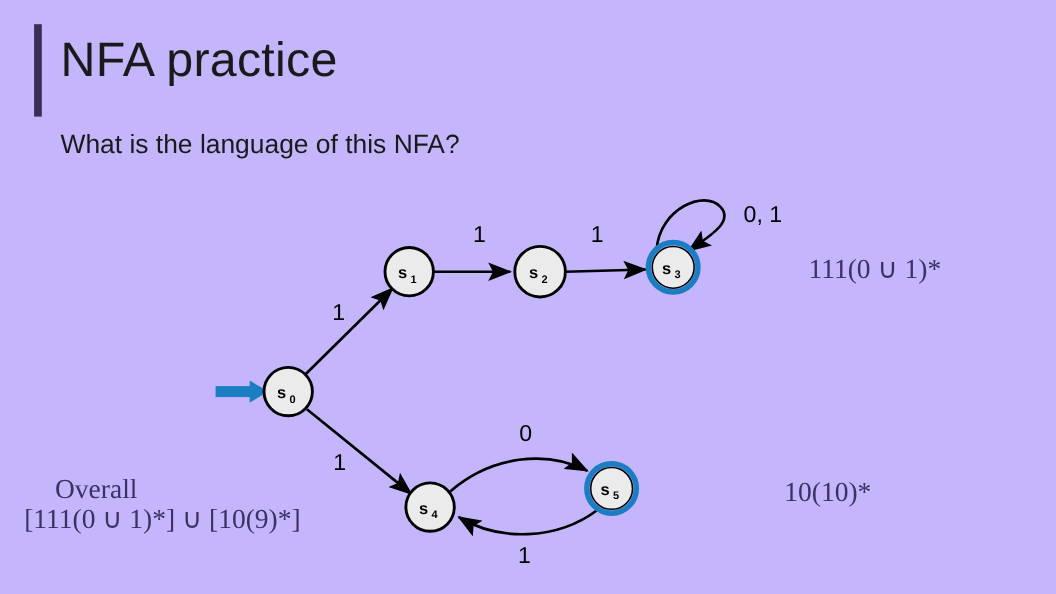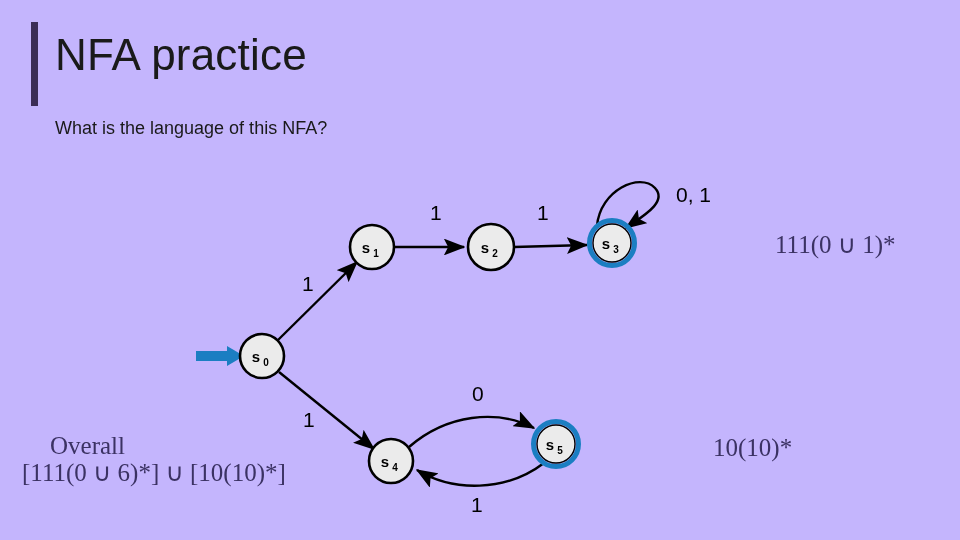--- a/index.html
+++ b/index.html
@@ -31,21 +31,21 @@
     font-size: 44px;
     font-weight: 400;
     color: #1a1a1a;
     letter-spacing: 0.2px;
     white-space: nowrap;
   }
   #subtitle {
     position: absolute;
     left: 55px;
     top: 118px;
-    font-size: 18px;
+    font-size: 24px;
     font-weight: 400;
     color: #1a1a1a;
     white-space: nowrap;
   }
   
   #nfa-diagram {
     position: absolute;
     left: 0;
     top: 0;
     width: 960px;
@@ -72,21 +72,20 @@
   .regex-note {
     position: absolute;
     font-family: "Liberation Serif", serif;
     color: #3B3263;
     white-space: nowrap;
   }
   #regex-top {
     left: 735px;
     top: 230px;
     font-size: 25px;
-    margin-left: 40px;
   }
   #regex-bottom {
     left: 713px;
     top: 434px;
     font-size: 25px;
   }
   #overall-block {
     position: absolute;
     left: 22px;
     top: 432px;
@@ -200,16 +199,16 @@
       <text class="state-sub" x="560" y="454" text-anchor="middle">5</text>
     </g>
   </svg>
 
   <div class="regex-note" id="regex-top">111(0 ∪ 1)*</div>
 
   <div class="regex-note" id="regex-bottom">10(10)*</div>
 
   <div id="overall-block">
     <div id="overall-label">Overall</div>
-    <div id="overall-expression">[111(0 ∪ 6)*] ∪ [10(10)*]</div>
+    <div id="overall-expression">[111(0 ∪ 1)*] ∪ [10(9)*]</div>
   </div>
 
 </div>
 
 </body></html>

